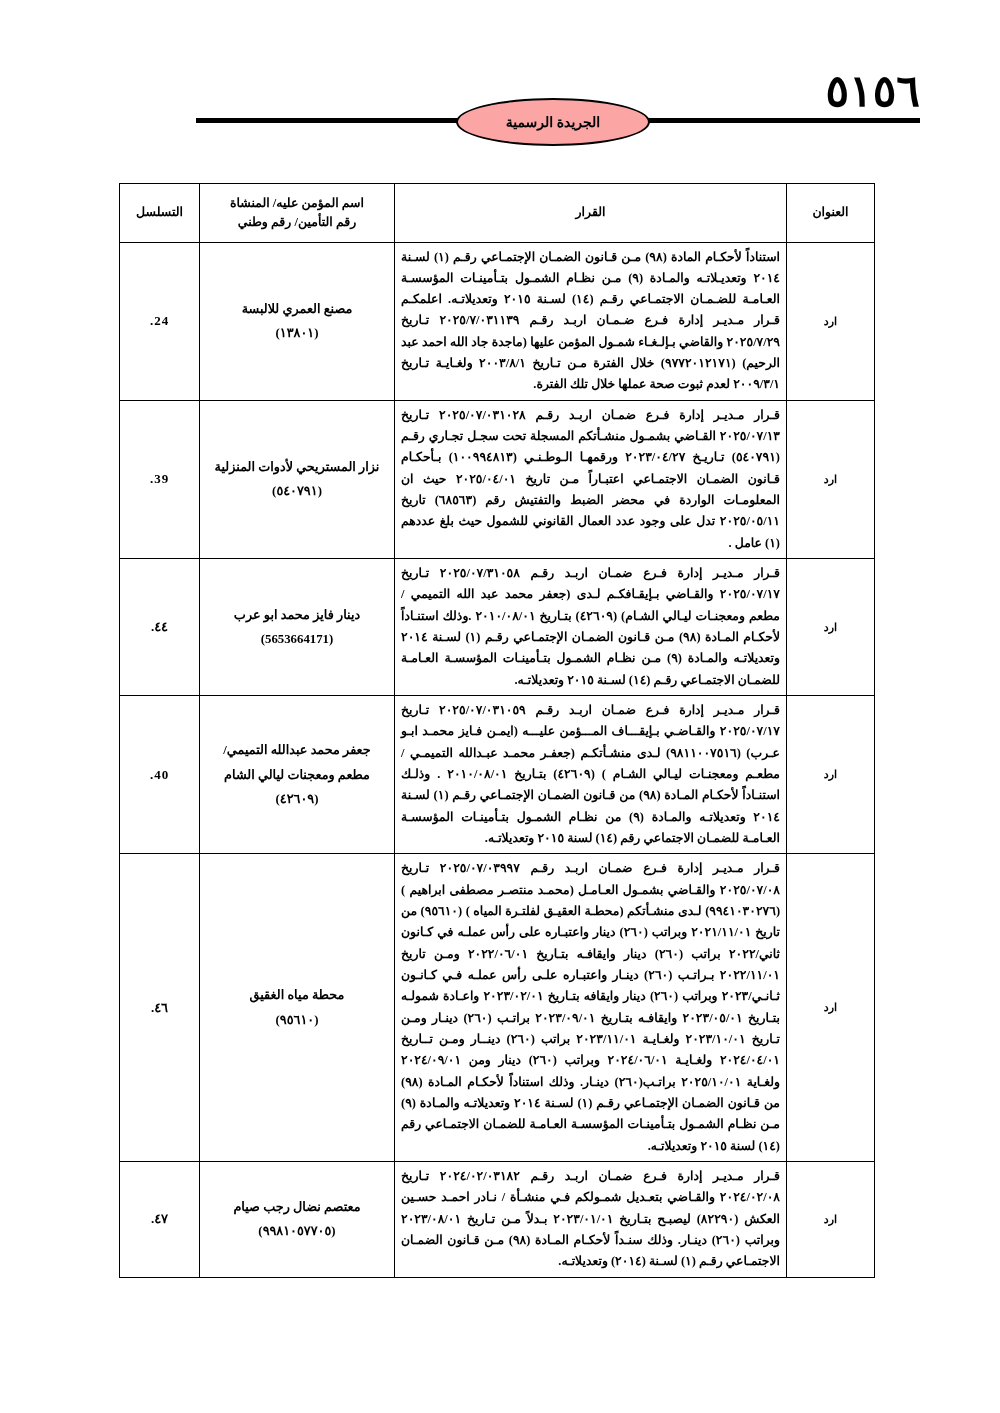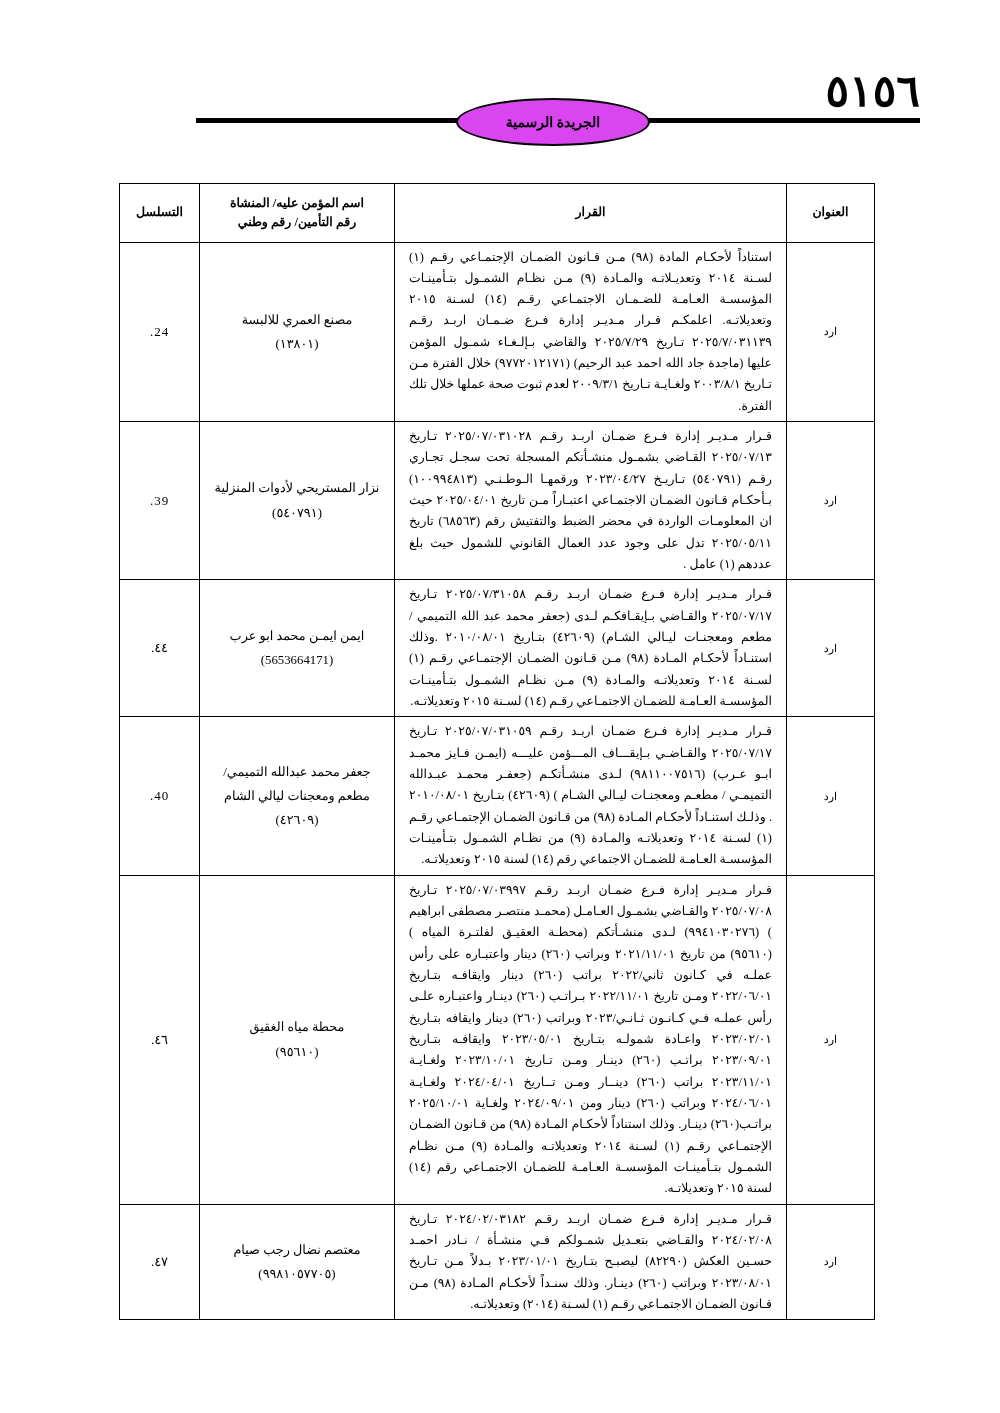--- a/index.html
+++ b/index.html
@@ -61,42 +61,43 @@
     top: 28px;
     left: 50%;
     transform: translateX(-50%);
     width: 190px;
     height: 44px;
     border: 2px solid #000;
     border-radius: 50% / 50%;
     display: flex;
     align-items: center;
     justify-content: center;
-    background: #d946ef;
+    background: #fca5a5;
     font-size: 14px;
     font-weight: bold;
   }
 
   
   .table-wrap {
     position: absolute;
     top: 183px;
     right: 125px;
     width: 755px;
   }
   table.gz {
     width: 755px;
     border-collapse: collapse;
     table-layout: fixed;
   }
   table.gz th, table.gz td {
     border: 1.2px solid #000;
     vertical-align: middle;
-    padding: 4px 14px;
+    padding: 4px 6px;
     box-sizing: border-box;
+    font-weight: bold;
   }
   table.gz th {
     font-size: 12.5px;
     font-weight: bold;
     text-align: center;
     padding: 10px 4px;
     line-height: 1.5;
   }
   col.c-address { width: 88px; }
   col.c-decision { width: 392px; }
@@ -176,21 +177,21 @@
           <td class="name">
             <span class="nm-line">نزار المستريحي لأدوات المنزلية</span>
             <span class="nm-line">(٥٤٠٧٩١)</span>
           </td>
           <td class="seq">39.</td>
         </tr>
         <tr>
           <td class="address">ارد</td>
           <td class="decision">قـرار مـديـر إدارة فـرع ضمـان اربـد رقـم ٢٠٢٥/٠٧/٣١٠٥٨ تـاريخ ٢٠٢٥/٠٧/١٧ والقـاضي بـإيقـافكـم لـدى (جعفر محمد عبد الله التميمي / مطعم ومعجنـات ليـالي الشـام) (٤٢٦٠٩) بتـاريخ ٢٠١٠/٠٨/٠١ .وذلك استنـاداً لأحكـام المـادة (٩٨) مـن قـانون الضمـان الإجتمـاعي رقـم (١) لسـنة ٢٠١٤ وتعديلاتـه والمـادة (٩) مـن نظـام الشمـول بتـأمينـات المؤسسـة العـامـة للضمـان الاجتمـاعي رقـم (١٤) لسـنة ٢٠١٥ وتعديلاتـه.</td>
           <td class="name">
-            <span class="nm-line">ايمن ايمـن محمد ابو عرب</span>
+            <span class="nm-line">دينار فايز محمد ابو عرب</span>
             <span class="nm-line">(5653664171)</span>
           </td>
           <td class="seq">٤٤.</td>
         </tr>
         <tr>
           <td class="address">ارد</td>
           <td class="decision">قـرار مـديـر إدارة فـرع ضمـان اربـد رقـم ٢٠٢٥/٠٧/٠٣١٠٥٩ تـاريخ ٢٠٢٥/٠٧/١٧ والقـاضـي بـإيقـــاف المـــؤمن عليـــه (ايمـن فـايز محمـد ابـو عـرب) (٩٨١١٠٠٧٥١٦) لـدى منشـأتكـم (جعفـر محمـد عبـدالله التميمـي / مطعـم ومعجنـات ليـالي الشـام ) (٤٢٦٠٩) بتـاريخ ٢٠١٠/٠٨/٠١ . وذلـك استنـاداً لأحكـام المـادة (٩٨) من قـانون الضمـان الإجتمـاعي رقـم (١) لسـنة ٢٠١٤ وتعديلاتـه والمـادة (٩) من نظـام الشمـول بتـأمينـات المؤسسـة العـامـة للضمـان الاجتماعي رقم (١٤) لسنة ٢٠١٥ وتعديلاتـه.</td>
           <td class="name">
             <span class="nm-line">جعفر محمد عبدالله التميمي/ مطعم ومعجنات ليالي الشام</span>
             <span class="nm-line">(٤٢٦٠٩)</span>

